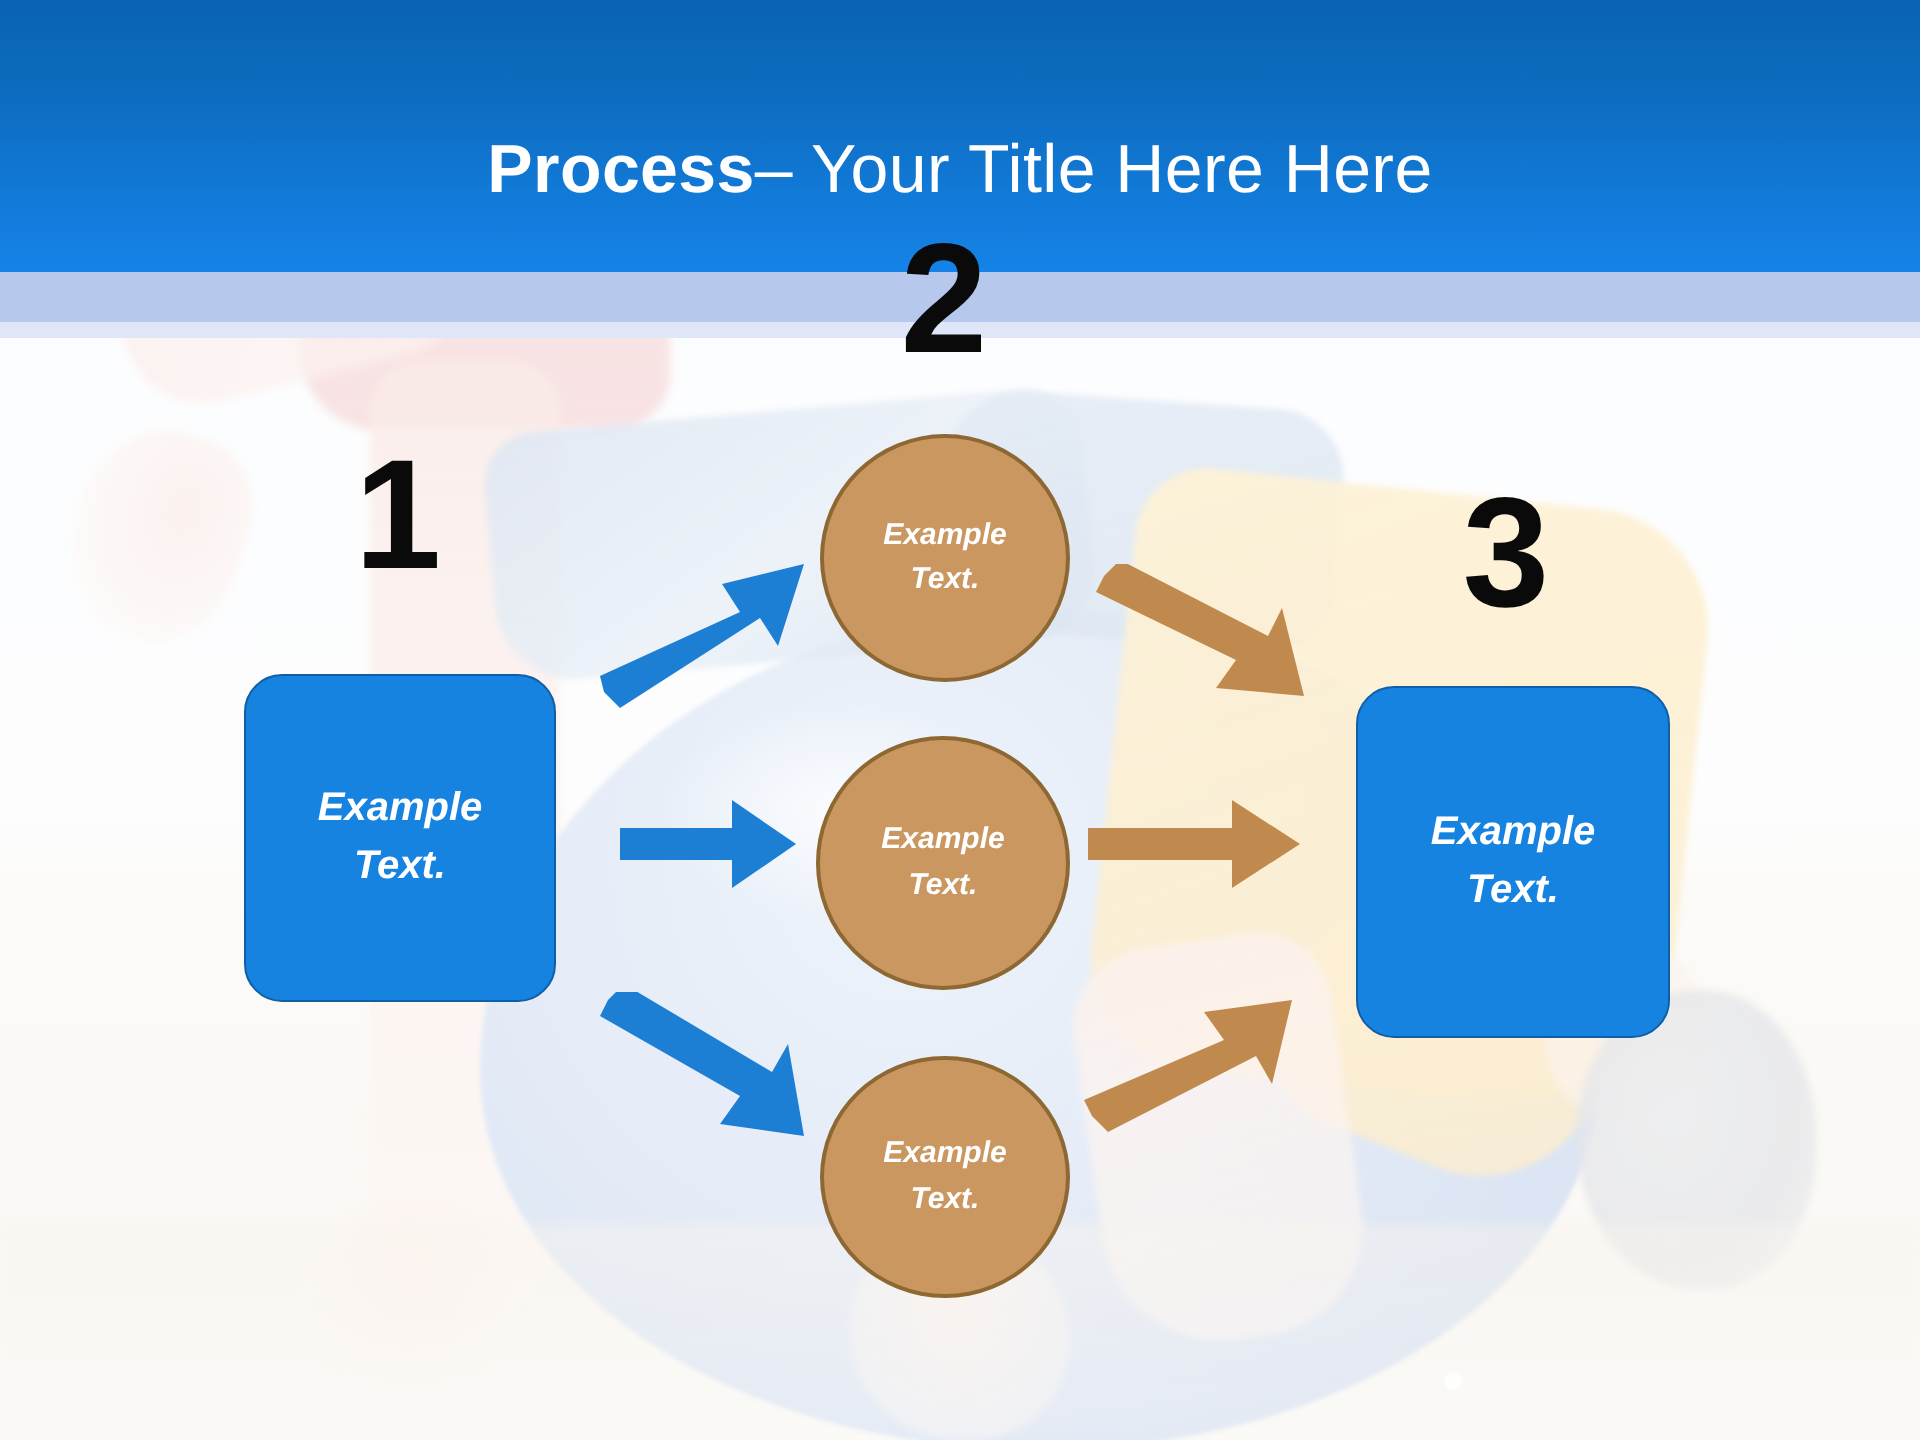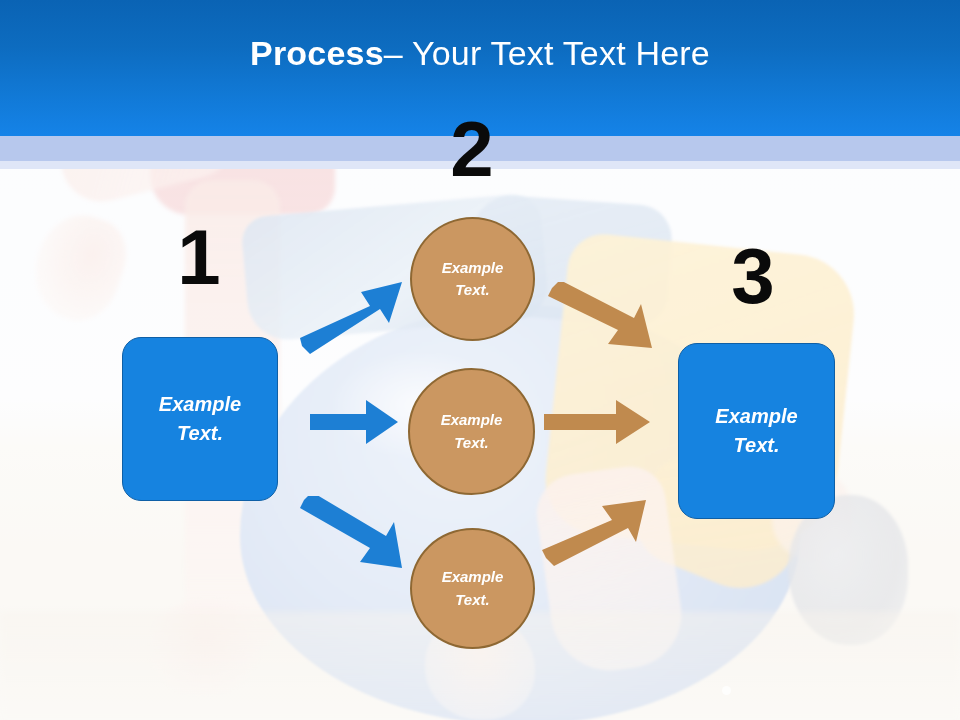--- a/index.html
+++ b/index.html
@@ -153,21 +153,21 @@
     background:rgba(255,255,255,.52);
   }
 
   
   #header {
     position:absolute; left:0; top:0; width:960px; height:136px;
     background:linear-gradient(to bottom, #0a63b4 0%, #0d6cc0 35%, #1179d6 70%, #1583e8 100%);
   }
   #title {
     position:absolute; left:0; top:0; width:960px; height:136px;
-    display:flex; align-items:flex-start; justify-content:center;
+    display:flex; align-items:center; justify-content:center;
     padding-top:34px;
     color:#ffffff;
     font-size:34px;
     letter-spacing:.2px;
     white-space:nowrap;
   }
   #title .bold { font-weight:bold; }
   #title .rest { font-weight:normal; }
   #band {
     position:absolute; left:0; top:136px; width:960px; height:25px;
@@ -255,21 +255,21 @@
     <div class="ph" id="child-neck"></div>
     <div class="ph" id="child-head"></div>
     <div class="ph" id="floor"></div>
     <div class="ph" id="ball-dot"></div>
   </div>
   <div id="veil"></div>
 
   <div id="header"></div>
   <div id="title">
     <span class="bold">Process </span>
-      <span class="rest">– Your Text Text Here</span>
+      <span class="rest">– Your Title Here Here</span>
   </div>
   <div id="band"></div>
   <div id="band2"></div>
 
   <div class="numlabel" id="num1">1</div>
   <div class="numlabel" id="num2">2</div>
   <div class="numlabel" id="num3">3</div>
 
   <div class="boxnode" id="box-start">
     <span>Example</span>

